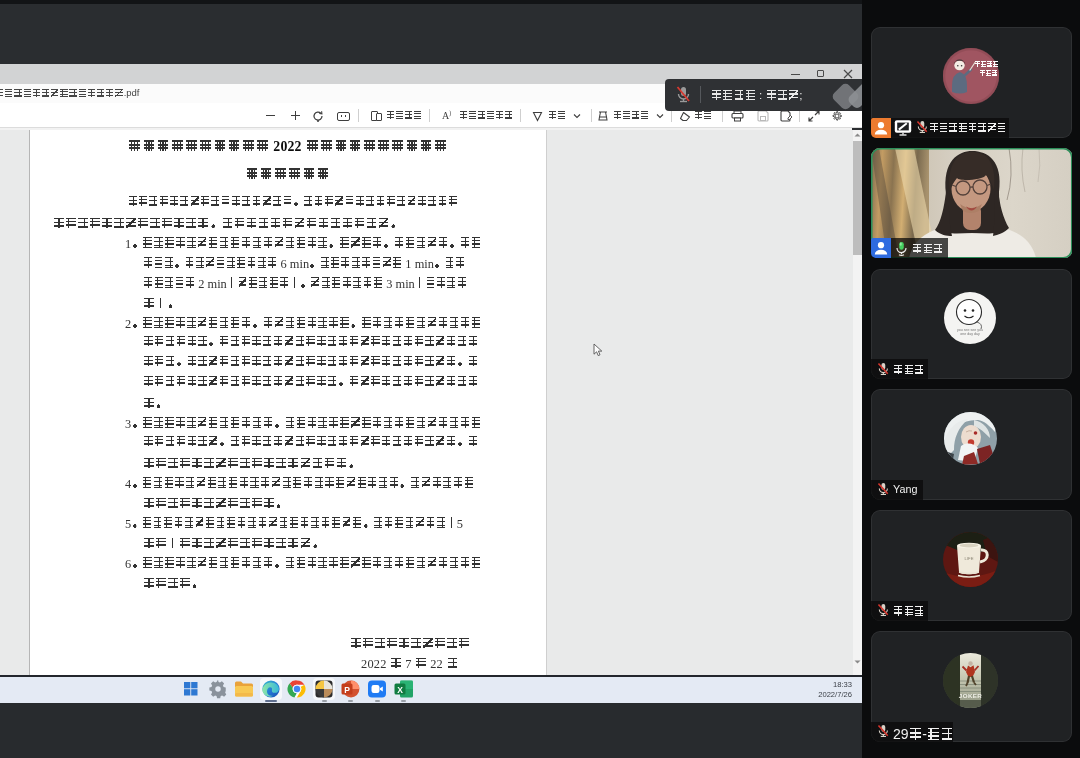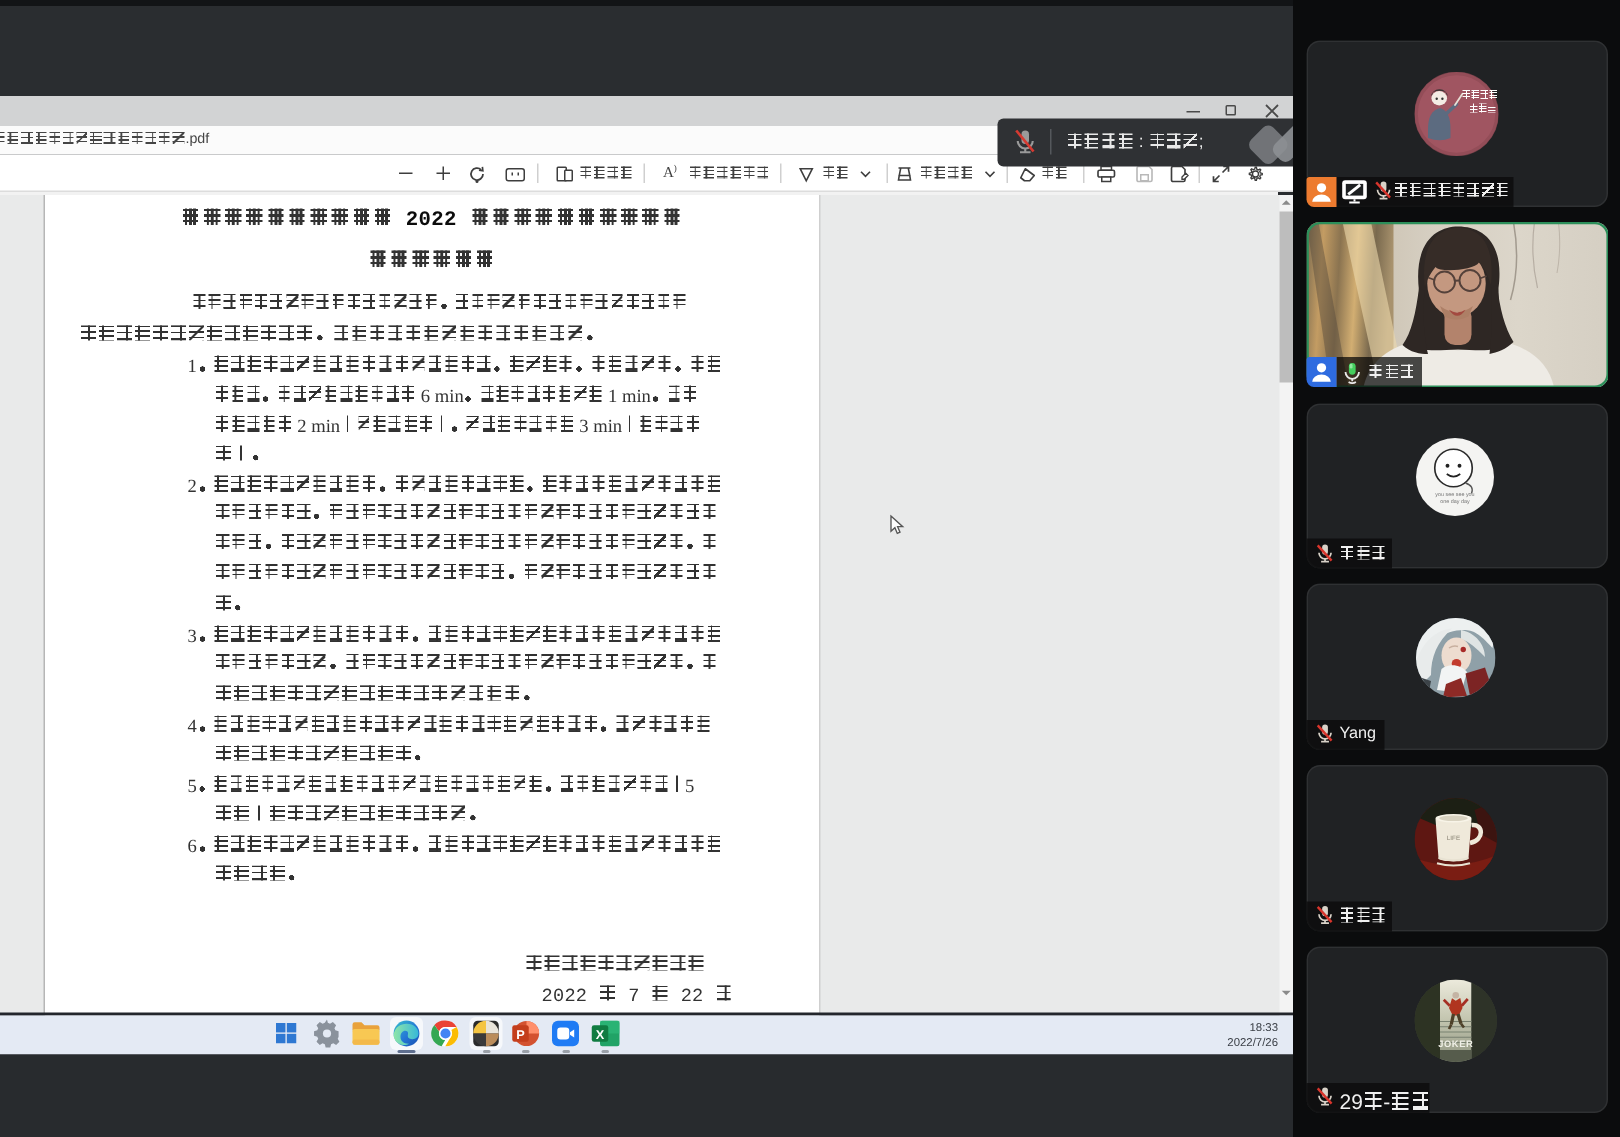--- a/index.html
+++ b/index.html
@@ -11,21 +11,21 @@
  repeating-linear-gradient(180deg,currentColor 0 .09em,transparent .09em .26em)}
 i.g:nth-of-type(3n){background-image:linear-gradient(90deg,transparent 0 60%,currentColor 60% 72%,transparent 72%),
  linear-gradient(0deg,currentColor 0 .09em,transparent .09em),
  repeating-linear-gradient(180deg,currentColor 0 .08em,transparent .08em .34em)}
 i.g:nth-of-type(7n){background-image:linear-gradient(135deg,transparent 0 44%,currentColor 44% 56%,transparent 56%),
  repeating-linear-gradient(180deg,currentColor 0 .09em,transparent .09em .3em)}
 i.g.d{background-image:radial-gradient(circle at 25% 82%,currentColor 0 .14em,transparent .15em)!important}
 i.g.q{background-image:linear-gradient(90deg,transparent 0 42%,currentColor 42% 54%,transparent 54%)!important}
 .jline{position:absolute;display:flex;justify-content:space-between;align-items:baseline;font-family:"Liberation Serif",serif;font-size:12.4px;color:#333;line-height:16px;height:16px;white-space:nowrap}
 .doc i.g{color:#323232}
-.docline{position:absolute;white-space:nowrap;font-family:Liberation Mono, monospace;font-size:12.4px;color:#333;line-height:16px;height:16px}
+.docline{position:absolute;white-space:nowrap;font-family:Liberation Serif, serif;font-size:12.4px;color:#333;line-height:16px;height:16px}
 .docline .L{letter-spacing:.2px}
 .h1{font-size:13.8px;font-weight:bold;color:#0c0c0c}
 .h1 i.g{margin:0 .135em;height:.8em;background-image:linear-gradient(90deg,transparent 0 16%,currentColor 16% 30%,transparent 30% 43%,currentColor 43% 57%,transparent 57% 70%,currentColor 70% 84%,transparent 84%),
  repeating-linear-gradient(180deg,currentColor 0 .13em,transparent .13em .27em)!important}
 </style></head><body>
 <div id="root">
 <div class="abs" style="left:0;top:0;width:862px;height:758px;background:#2a2d30"></div>
 <div class="abs" style="left:0;top:0;width:862px;height:3.5px;background:#121416"></div>
 <div class="abs" style="left:0;top:64px;width:862px;height:19.5px;background:#d2d3d4"></div>
 <div class="abs" style="left:791px;top:73.5px;width:9px;height:1.4px;background:#4a4a4a"></div>

